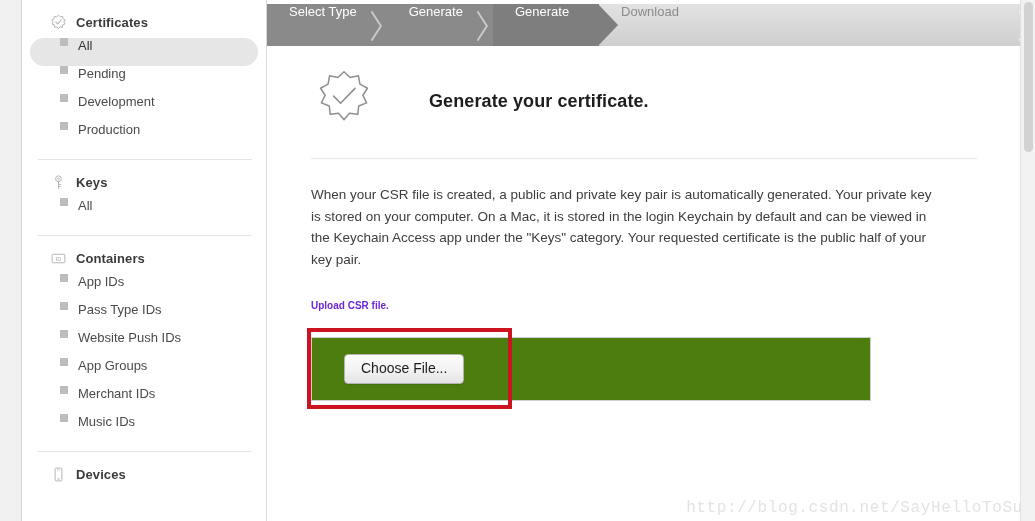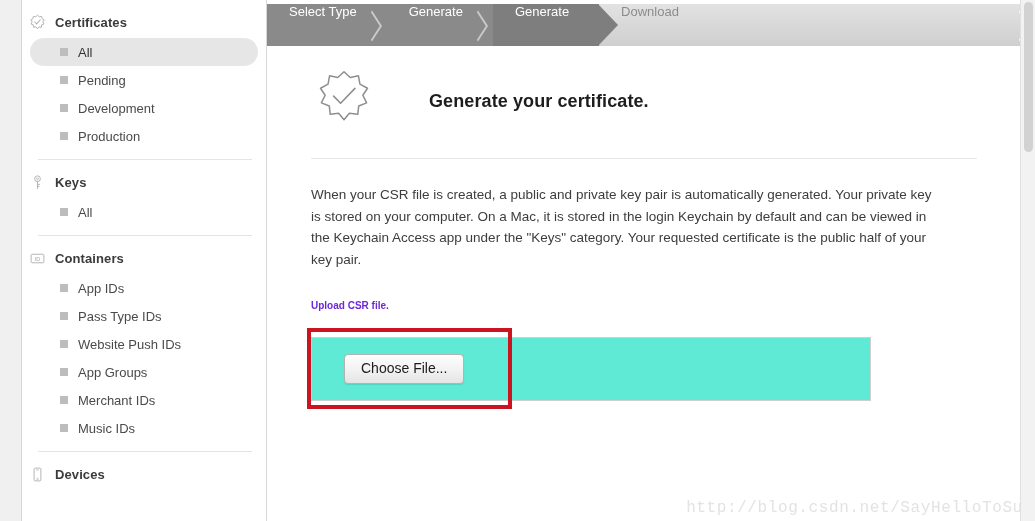--- a/index.html
+++ b/index.html
@@ -44,21 +44,21 @@
     overflow: hidden;
     position: relative;
   }
   .nav-section {
     padding: 0;
   }
   .section-head {
     display: flex;
     align-items: center;
     height: 28px;
-    padding-left: 7px;
+    padding-left: 28px;
     margin-top: 8px;
     margin-bottom: 2px;
   }
   .section-head .sec-icon {
     width: 17px;
     height: 17px;
     flex: 0 0 auto;
     margin-right: 9px;
     display: flex;
     align-items: center;
@@ -66,21 +66,20 @@
   }
   .section-head .sec-label {
     font-size: 13px;
     font-weight: bold;
     color: #3b3b3b;
     letter-spacing: 0.1px;
   }
 
   .nav-item {
     display: flex;
-    align-items: center;
     height: 28px;
     margin: 0 8px;
     padding-left: 30px;
     border-radius: 14px;
     box-sizing: border-box;
   }
   .nav-item.selected {
     background: #e6e6e6;
   }
   .nav-bullet {
@@ -243,21 +242,21 @@
   
   .dropzone-wrap {
     position: relative;
     margin-top: 26px;
     margin-left: 2px;
   }
   .dropzone {
     height: 64px;
     width: 560px;
     border: 1px solid #cfcfcf;
-    background: #5eead4;
+    background: #4d7c0f;
     box-sizing: border-box;
     display: flex;
     align-items: center;
     padding-left: 32px;
   }
   .choose-btn {
     font-family: "Liberation Sans", sans-serif;
     font-size: 14px;
     color: #1c1c1c;
     background: linear-gradient(to bottom, #fdfdfd 0%, #f3f3f3 50%, #e4e4e4 100%);

